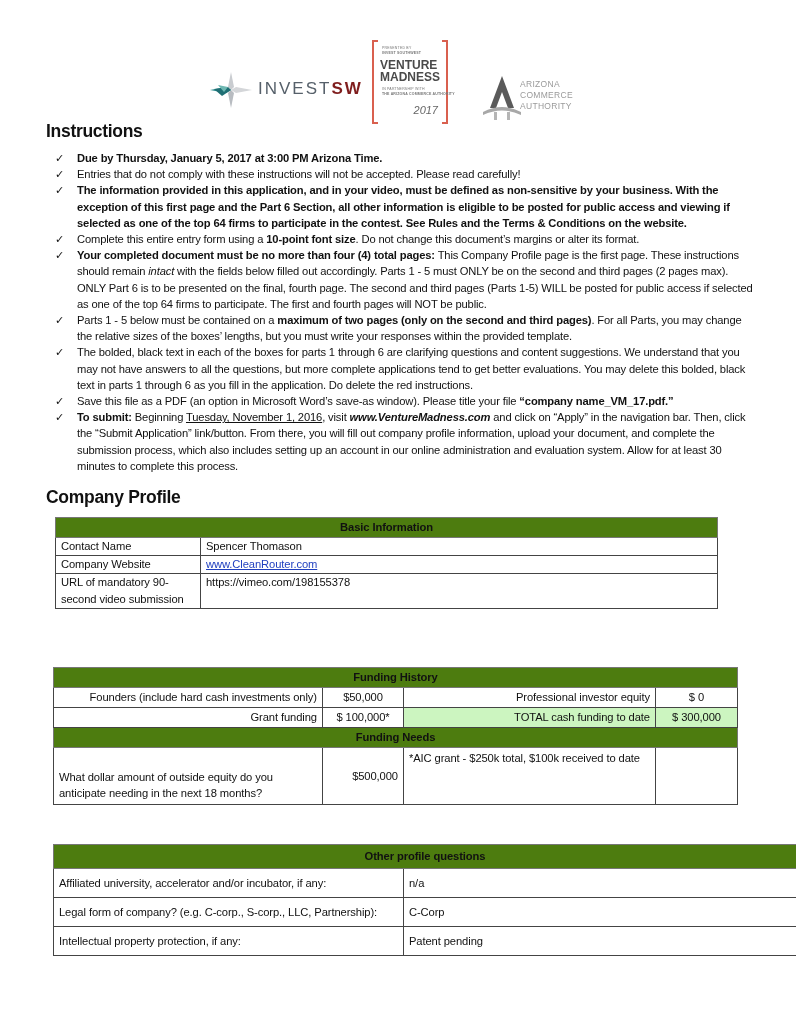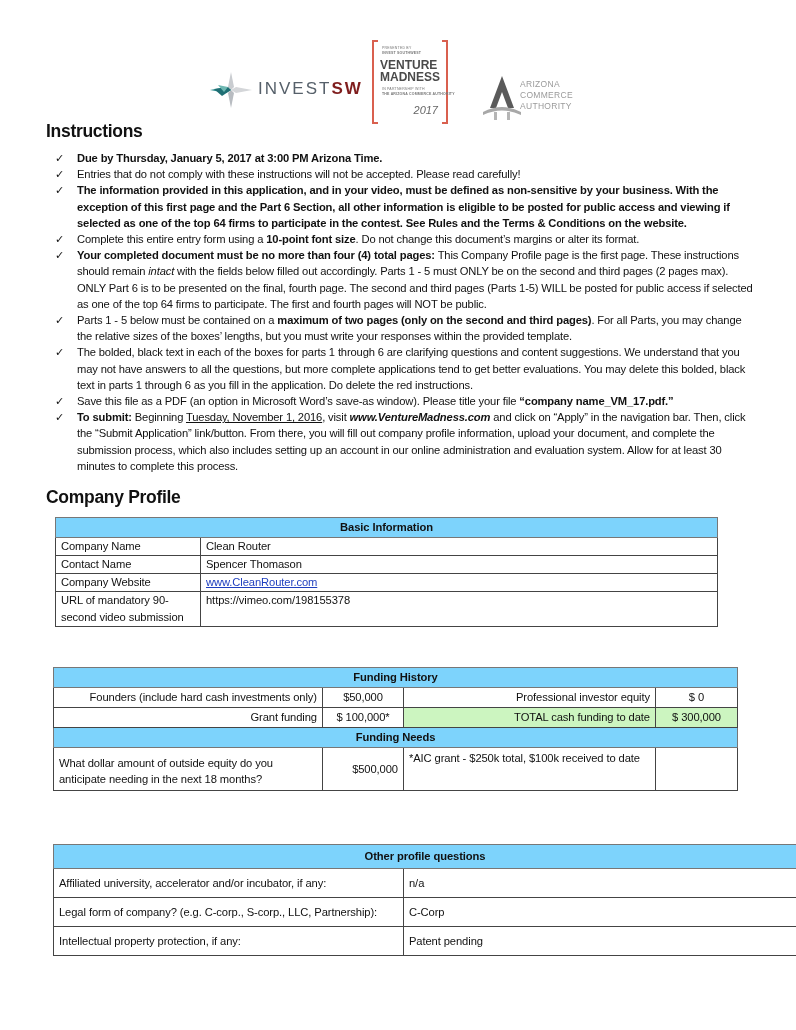--- a/index.html
+++ b/index.html
@@ -29,30 +29,30 @@
   .instructions li { position: relative; padding-left: 22px; font-size: 11.2px; line-height: 16.2px; letter-spacing: -0.15px; }
   .instructions li .check { position: absolute; left: 0; top: 0; font-size: 11px; }
   .b { font-weight: bold; }
   .i { font-style: italic; }
   .u { text-decoration: underline; }
   .bi { font-weight: bold; font-style: italic; }
 
   
   table.doc { position: absolute; border-collapse: collapse; font-size: 11.2px; letter-spacing: -0.1px; }
   table.doc td, table.doc th { border: 1px solid #444; padding: 0 5px; vertical-align: top; }
-  table.doc th { background: #7dd3fc; font-weight: bold; text-align: center; height: 19px; line-height: 19px; border-color: #777; }
+  table.doc th { background: #4d7c0f; font-weight: bold; text-align: center; height: 19px; line-height: 19px; border-color: #777; }
   .basic td { height: 17px; line-height: 17px; }
   .basic td.two-line { height: 34px; }
   .link { color: #1f3fbf; text-decoration: underline; }
 
   .funding td { height: 19px; line-height: 19px; }
   .funding td.r { text-align: right; }
   .funding td.c { text-align: center; }
   .funding td.green { background: #ccf5c0; }
-  .funding td.need-q { line-height: 16px; height: 38px; padding-top: 4px; vertical-align: middle; }
+  .funding td.need-q { line-height: 16px; height: 38px; padding-top: 18px; vertical-align: middle; }
   .funding td.need-note { line-height: 16px; vertical-align: top; padding-top: 2px; }
   .funding td.mid { vertical-align: middle; text-align: right; }
 
   .other td { height: 28px; line-height: 28px; }
   .other td.ans { font-weight: normal; }
 </style>
 </head>
 <body>
 
 <div class="abs logo-isw">
@@ -110,24 +110,20 @@
 
 <table class="doc basic" style="left:55px;top:517px;width:663px">
   <colgroup>
       <col style="width:145px">
       <col>
     </colgroup>
   <tbody>
       <tr>
         <th colspan="2">Basic Information</th>
       </tr>
-  <tr>
-    <td>Company Name</td>
-    <td>Clean Router</td>
-  </tr>
   <tr>
     <td>Contact Name</td>
     <td>Spencer Thomason</td>
   </tr>
   <tr>
     <td>Company Website</td>
     <td><span class="link">www.CleanRouter.com</span></td>
   </tr>
   <tr>
     <td class="two-line" style="line-height:17px">URL of mandatory 90-second video submission</td>

